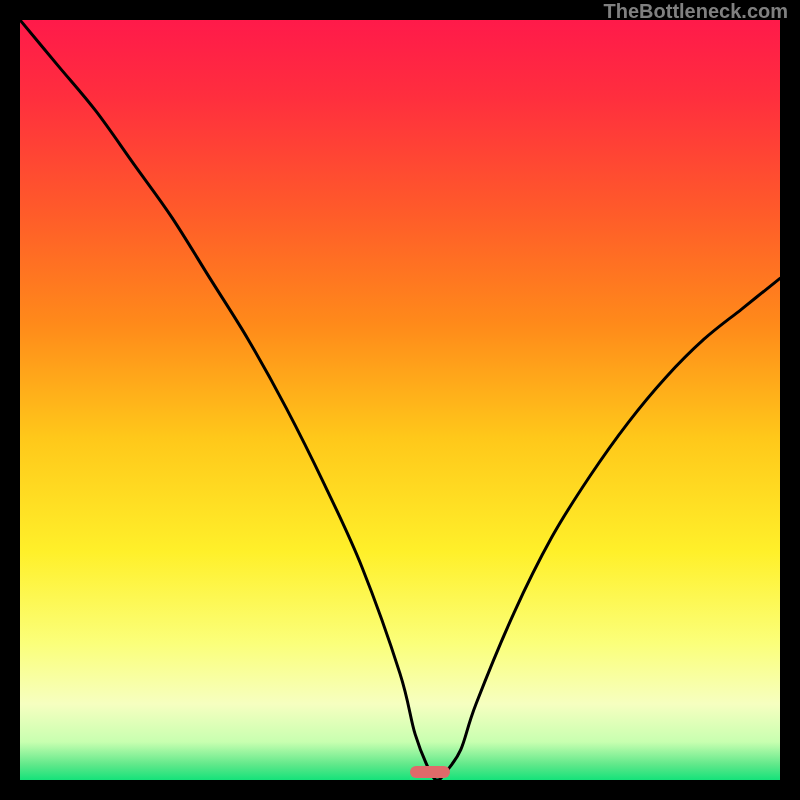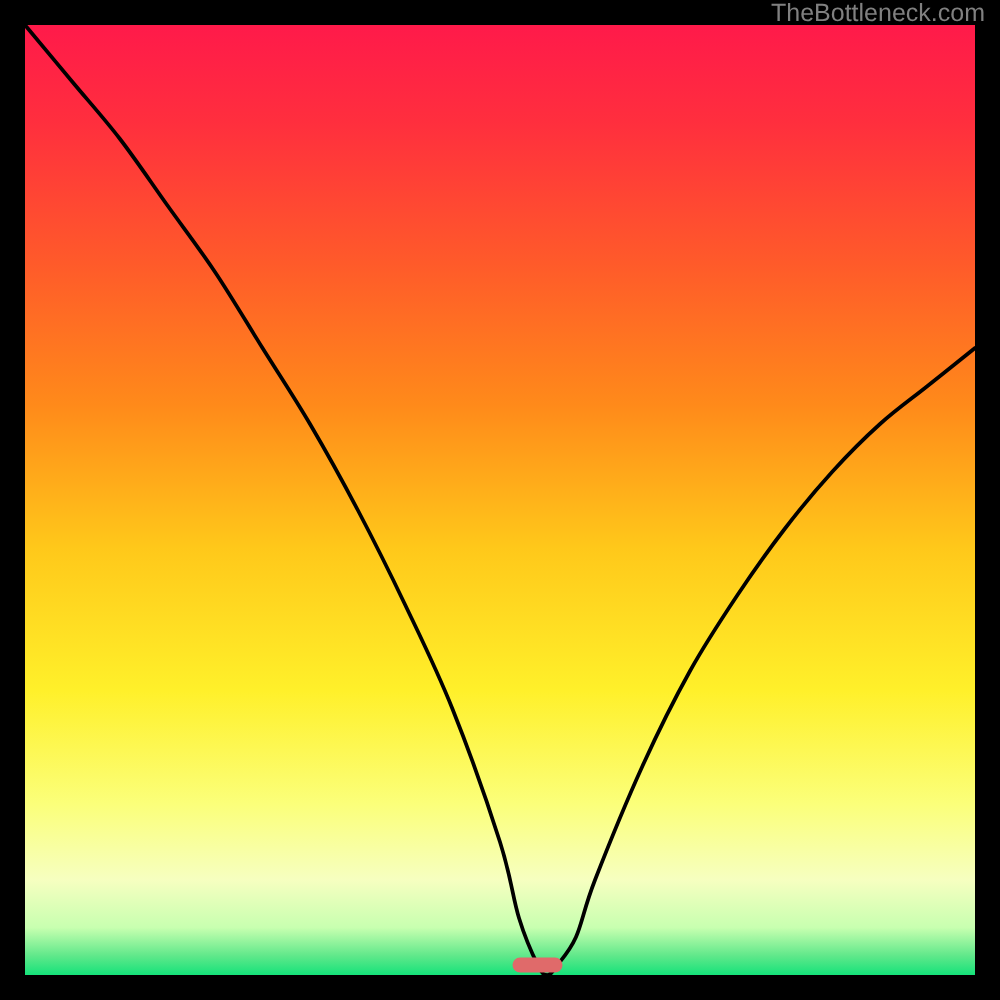--- a/index.html
+++ b/index.html
@@ -40,21 +40,21 @@
     width: 100%;
     height: 100%;
   }
   .marker {
     position: absolute;
     border-radius: 8px;
   }
   .watermark {
     position: absolute;
     font-family: Arial, Helvetica, sans-serif;
-    font-weight: 400;
+    font-weight: 700;
     margin-left: 43px;
   }
 </style>
 </head>
 <body>
 
 <div class="frame">
 
   <div class="plot-area">
 

